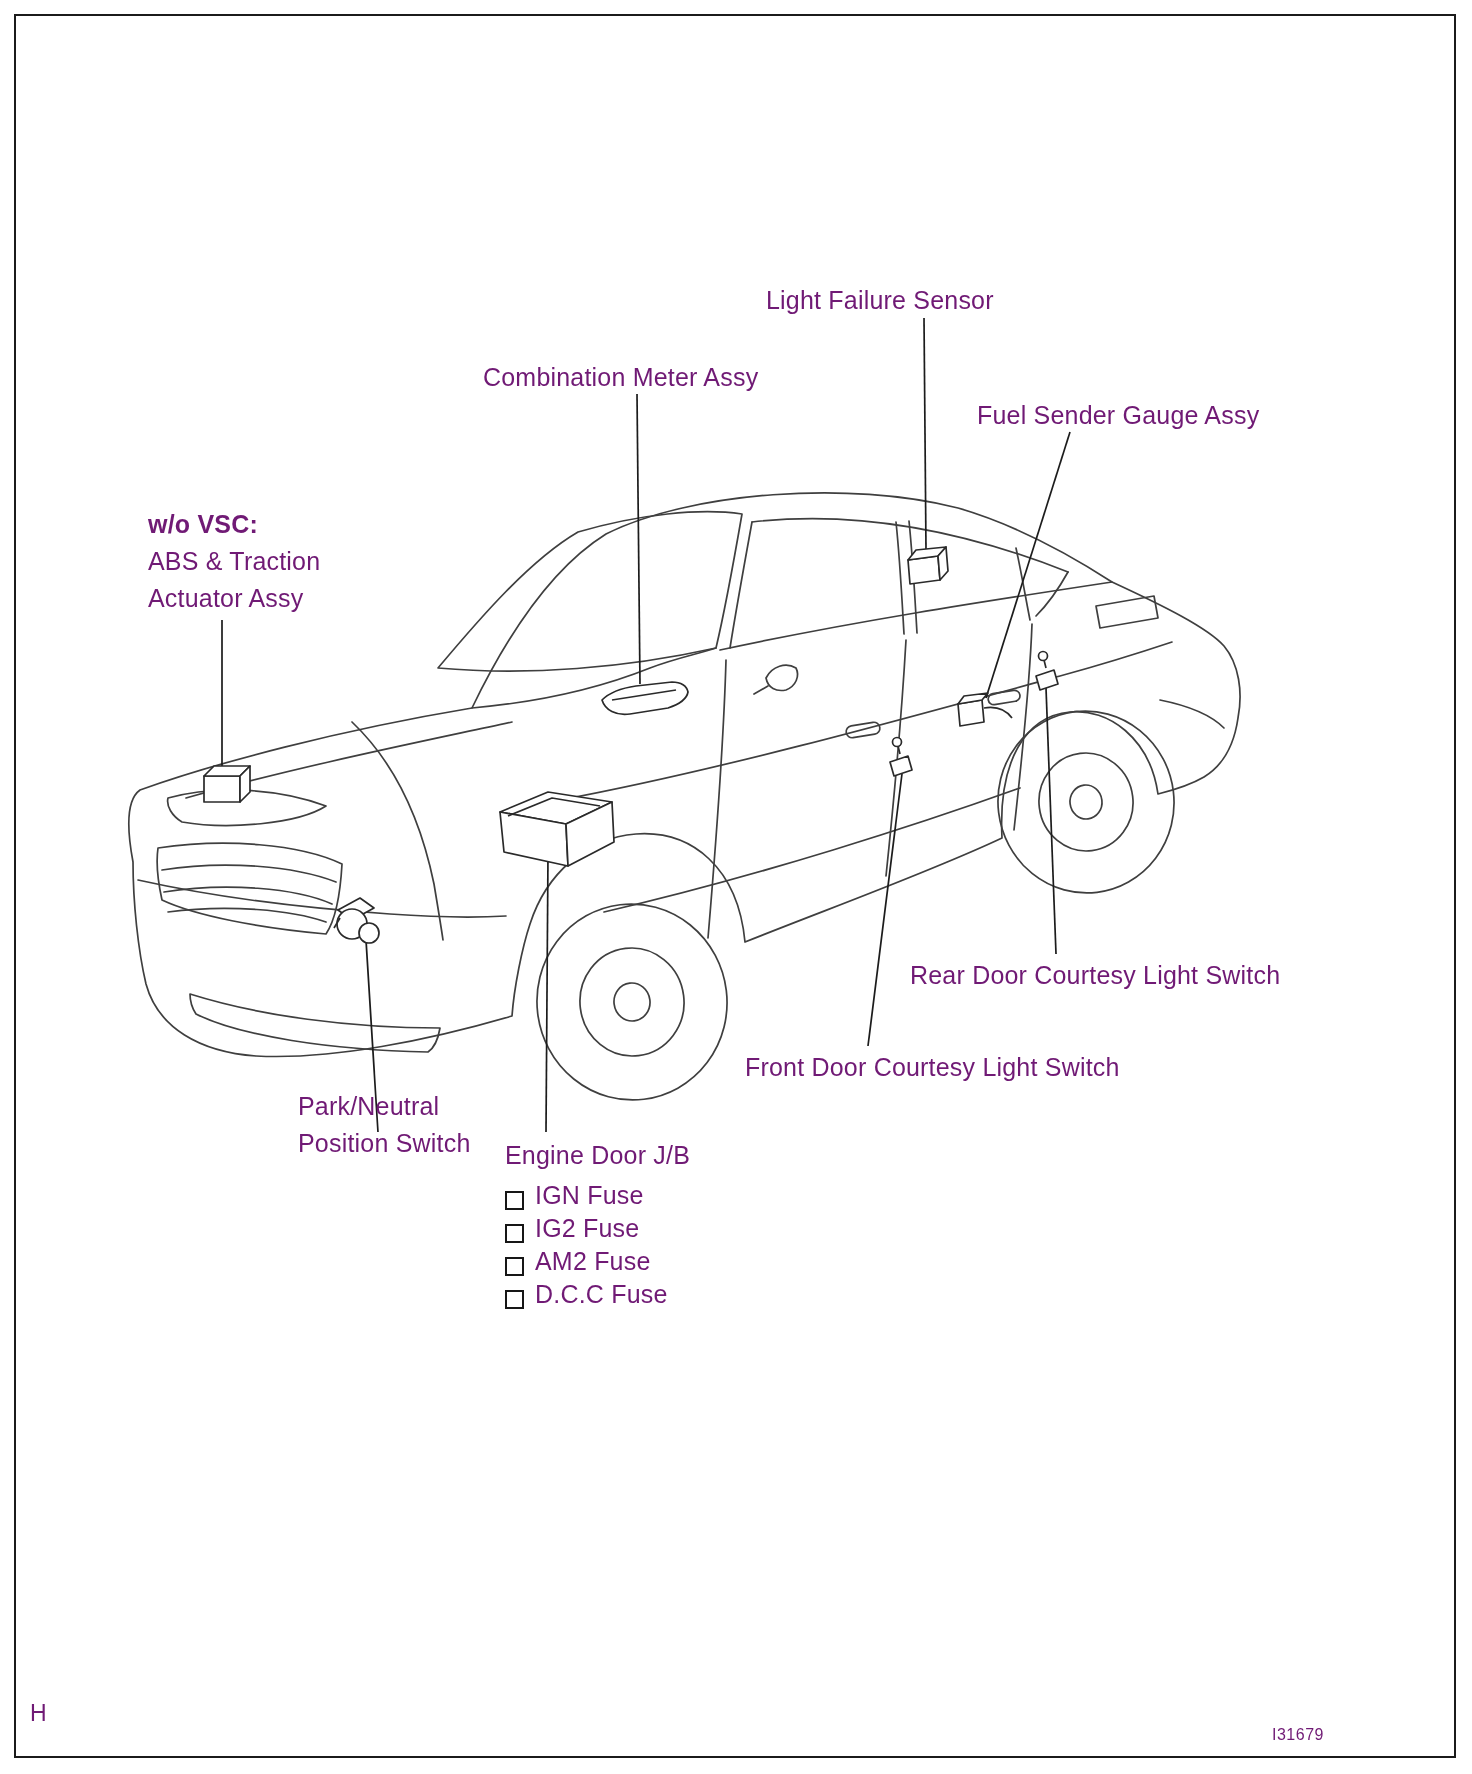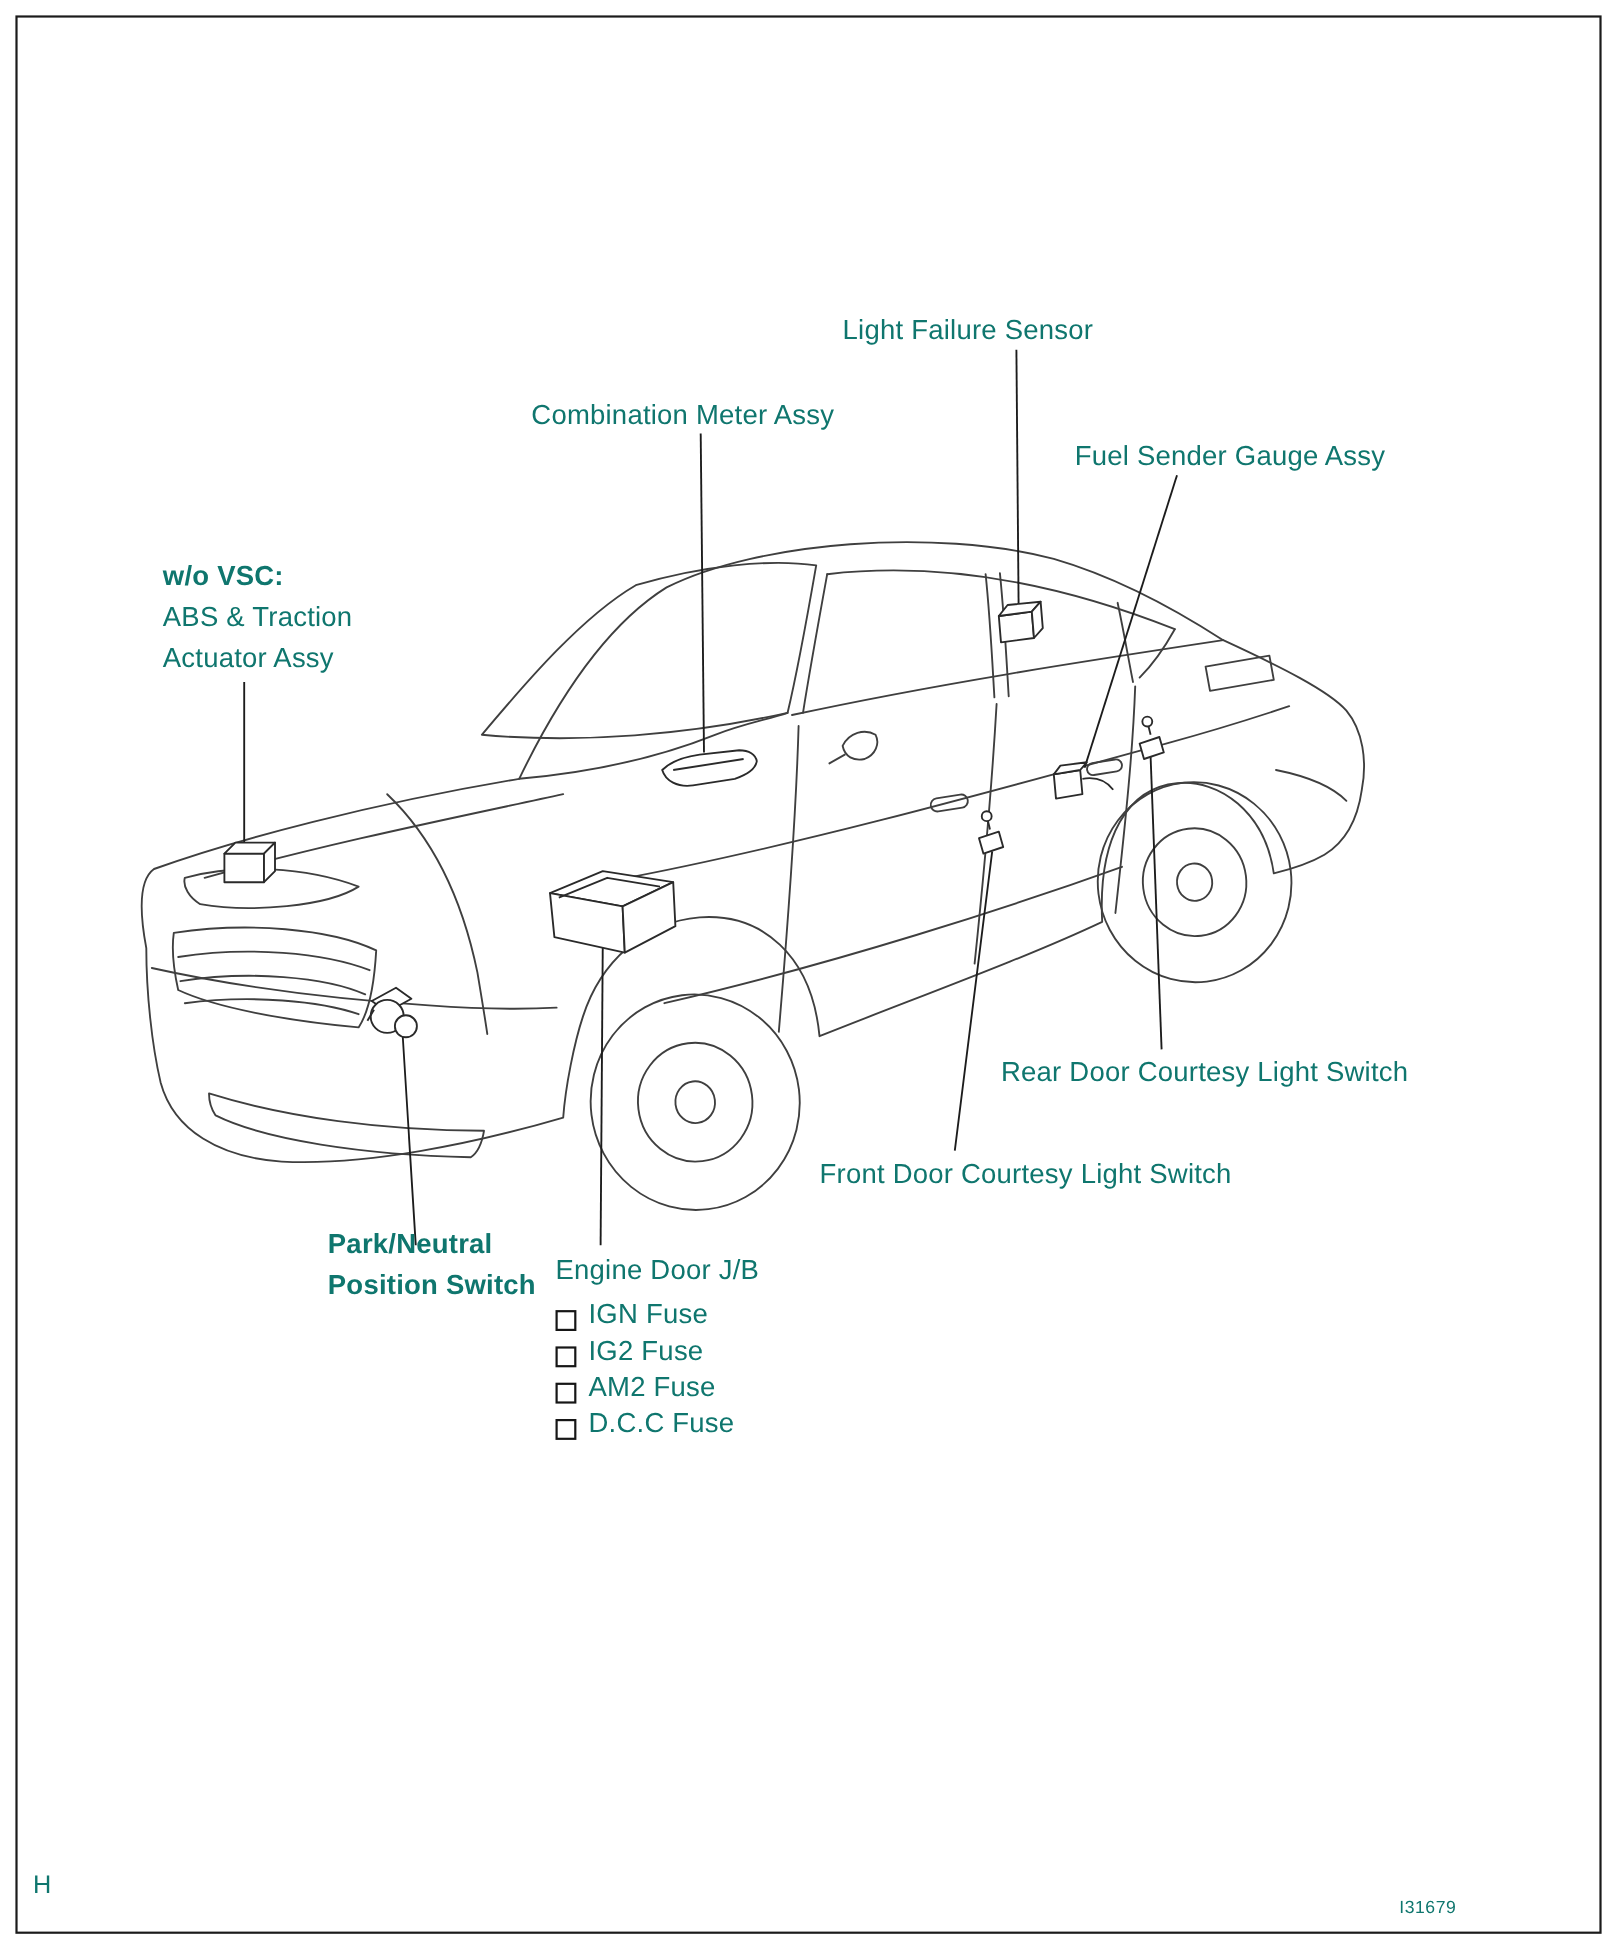--- a/index.html
+++ b/index.html
@@ -2,21 +2,21 @@
 <html><head>
 <meta charset="utf-8">
 <style>
   html, body { margin: 0; padding: 0; background: #ffffff; }
   .page {
     position: relative;
     width: 1472px;
     height: 1774px;
     background: #ffffff;
     font-family: "Liberation Sans", "DejaVu Sans", sans-serif;
-    color: #0f766e;
+    color: #701a75;
     overflow: hidden;
   }
   .frame {
     position: absolute;
     left: 14px; top: 14px;
     width: 1442px; height: 1744px;
     border: 2px solid #1b1b1b;
     box-sizing: border-box;
   }
   .art {
@@ -181,21 +181,21 @@
   <div class="label multi" style="left:148px; top:506px;">
     <div class="bold">w/o VSC:</div>
     <div>ABS &amp; Traction</div>
     <div>Actuator Assy</div>
   </div>
 
   <div class="label" style="left:910px; top:960px;">Rear Door Courtesy Light Switch</div>
 
   <div class="label" style="left:745px; top:1052px;">Front Door Courtesy Light Switch</div>
 
-  <div class="label multi" style="left:298px; top:1113px;font-weight:bold;">
+  <div class="label multi" style="left:298px; top:1088px;">
     <div>Park/Neutral</div>
     <div>Position Switch</div>
   </div>
 
   <div class="label" style="left:505px; top:1140px;">
     <div class="jb-heading">Engine Door J/B</div>
     <div class="fuse-row">
       <span class="fuse-box"></span>
       <span>IGN Fuse</span>
     </div>

